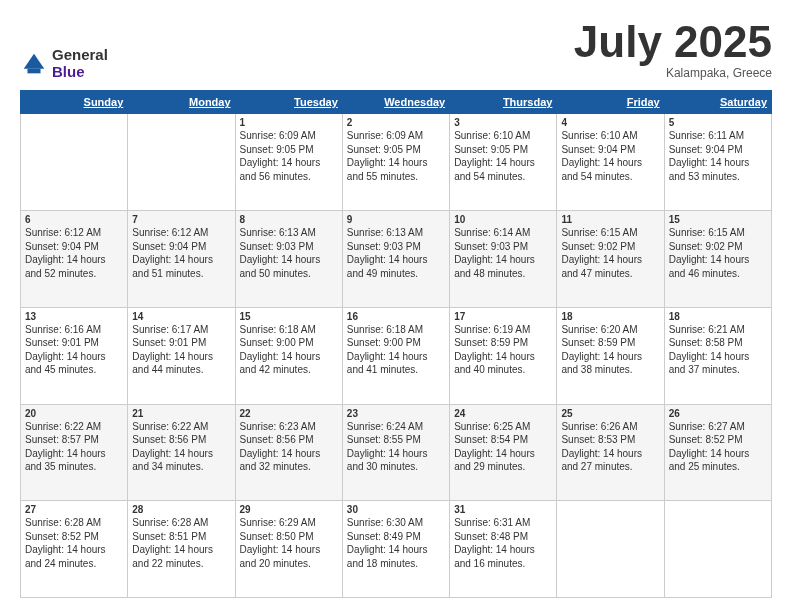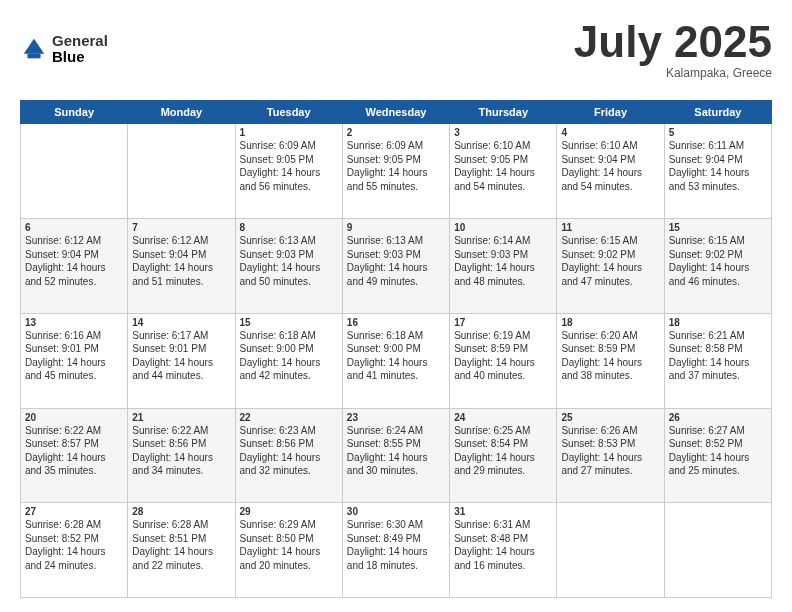--- a/index.html
+++ b/index.html
@@ -13,42 +13,42 @@
     .page {
       width: 792px;
       height: 612px;
       padding: 18px 20px 14px 20px;
       display: flex;
       flex-direction: column;
     }
     .header {
       display: flex;
       justify-content: space-between;
-      align-items: center;
-      margin-bottom: 20px;
+      align-items: flex-end;
+      margin-bottom: 10px;
     }
     .logo {
       display: flex;
       align-items: center;
       gap: 4px;
     }
     .logo-text {
       display: flex;
       flex-direction: column;
       line-height: 1.1;
     }
     .logo-general {
       font-size: 15px;
       font-weight: bold;
       color: #333;
     }
     .logo-blue {
       font-size: 15px;
       font-weight: bold;
-      color: #000000;
+      color: #4c1d95;
     }
     .logo-icon {
       width: 28px;
       height: 28px;
     }
     .title-block {
       text-align: right;
     }
     .month-title {
       font-size: 44px;
@@ -65,23 +65,24 @@
       border: 1px solid #ccc;
       border-collapse: collapse;
       width: 100%;
       table-layout: fixed;
     }
     .calendar th {
       background: #1a5ba0;
       color: #fff;
       font-size: 11px;
       font-weight: bold;
-      padding: 5px 12px;
-      text-align: center;
+      padding: 5px 4px;
+      text-align: right;
       border: 1px solid #1a5ba0;
+      text-decoration: underline;
     }
     .calendar td {
       border: 1px solid #ccc;
       vertical-align: top;
       padding: 3px 4px;
       font-size: 8.5px;
       color: #333;
       background: #fff;
     }
     .calendar tr:nth-child(even) td {

